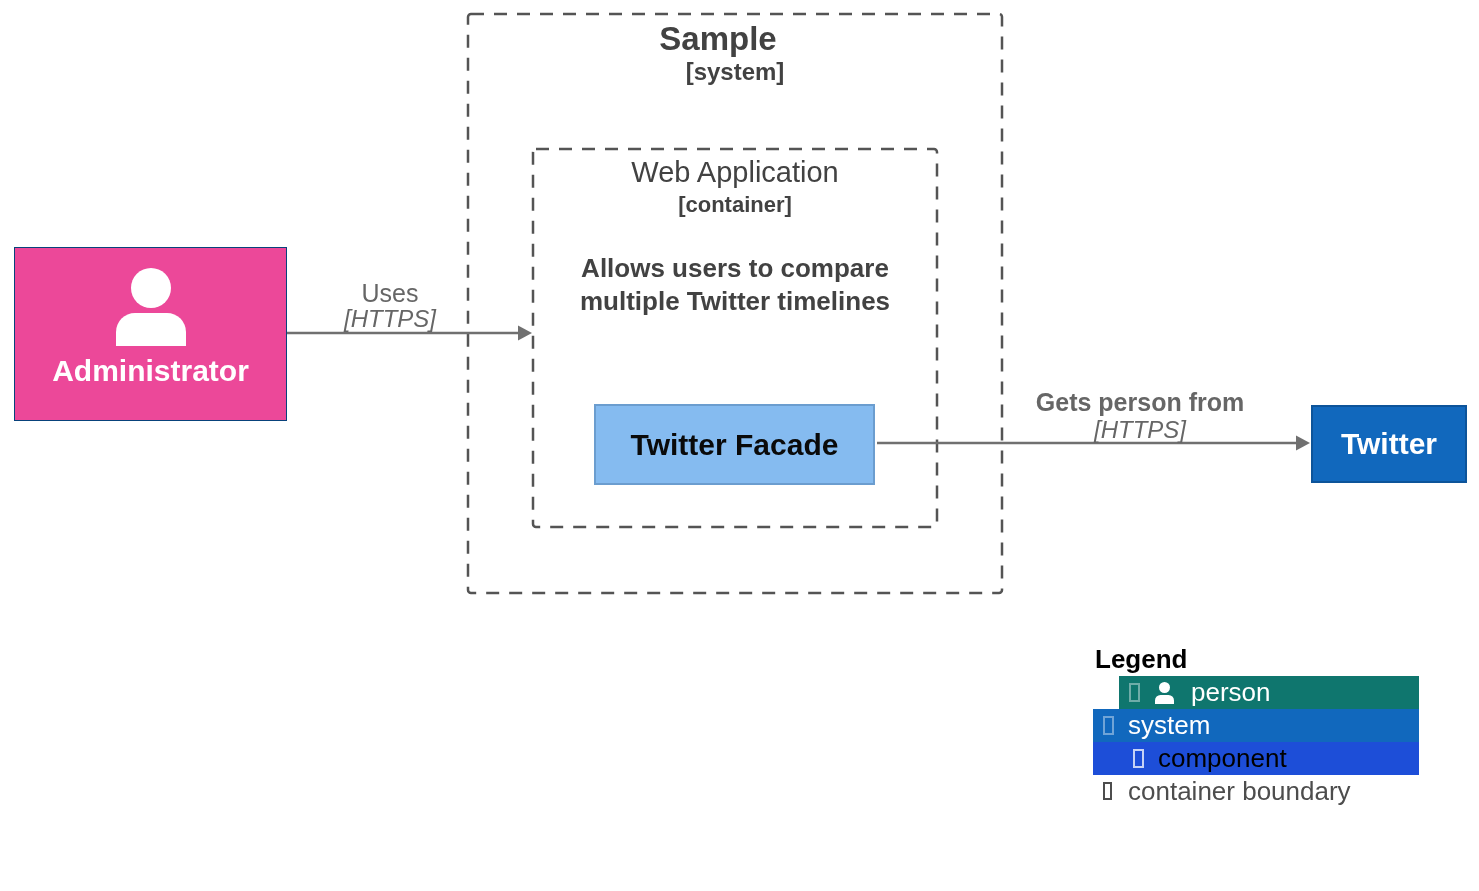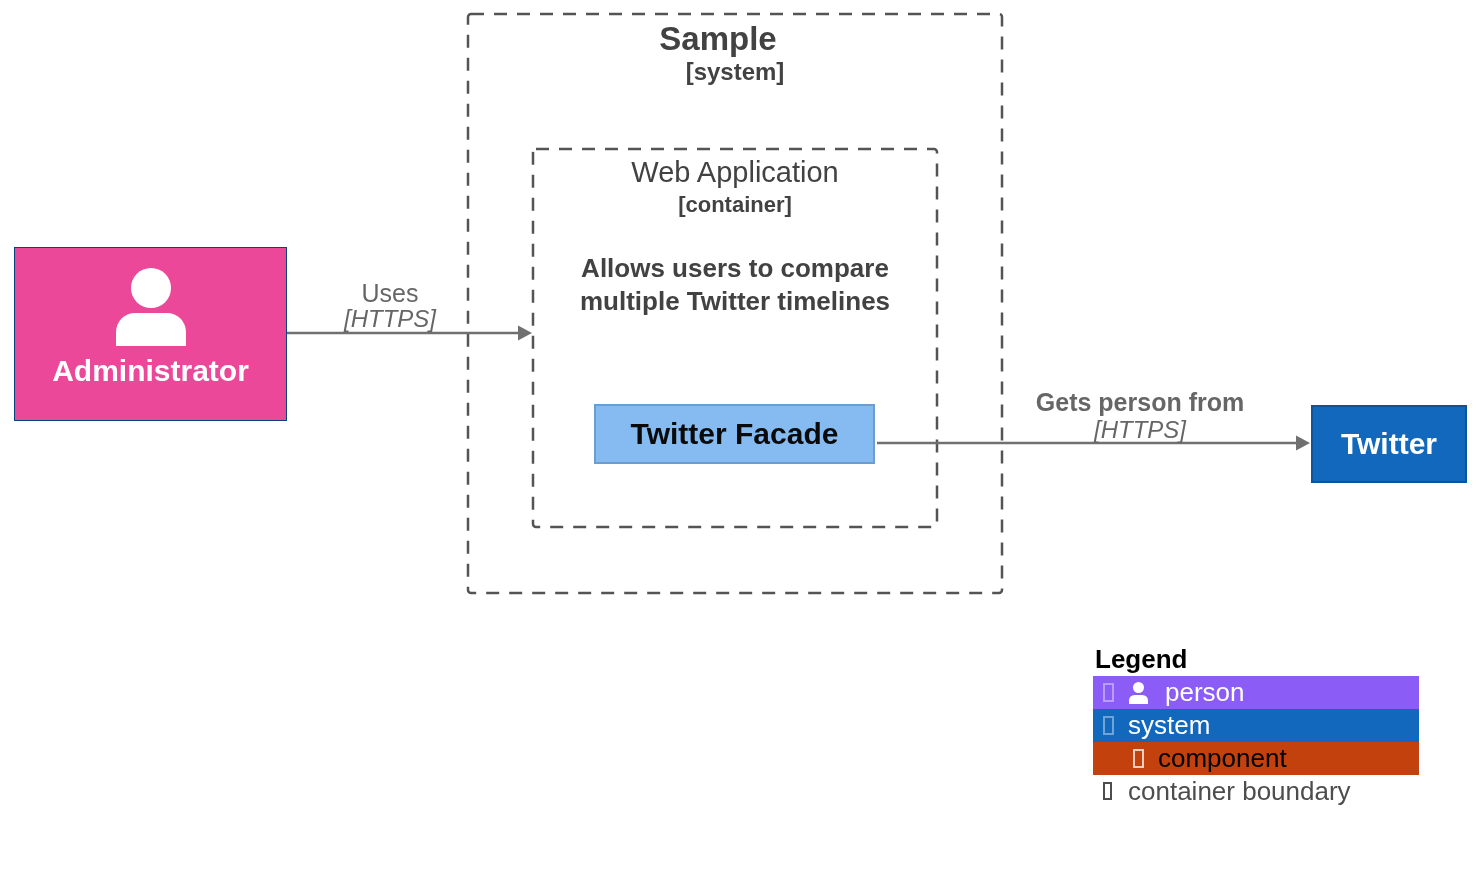--- a/index.html
+++ b/index.html
@@ -35,21 +35,21 @@
     left: 14px; top: 247px; width: 273px; height: 174px;
     background: #ec4899; border: 1px solid #08427b;
     display: flex; flex-direction: column; align-items: center;
   }
   .person-box .label {
     color: #ffffff; font-size: 30px; font-weight: bold; margin-top: 8px;
   }
   .person-box .icon-wrap { margin-top: 20px; height: 78px; }
 
   .component-box {
-    left: 594px; top: 404px; width: 281px; height: 60px;
+    left: 594px; top: 404px; width: 281px; height: 81px;
     background: #85bbf0; border: 2px solid #6b9dcf;
     display: flex; align-items: center; justify-content: center;
     color: #0a0a0a; font-size: 30px; font-weight: bold;
   }
   .system-box {
     left: 1311px; top: 405px; width: 156px; height: 78px;
     background: #1168bd; border: 2px solid #0d549a;
     display: flex; align-items: center; justify-content: center;
     color: #ffffff; font-size: 30px; font-weight: bold;
   }
@@ -64,23 +64,23 @@
   
   .legend-title {
     left: 1095px; top: 644px; width: 200px;
     font-size: 26px; font-weight: bold; color: #000000;
   }
   .legend-rows { left: 1093px; top: 676px; width: 326px; }
   .legend-row {
     height: 33px; display: flex; align-items: center;
     font-size: 26px; padding-left: 10px;
   }
-  .legend-row.person    { background: #8b5cf6; color: #ffffff; }
+  .legend-row.person    { background: #0f766e; color: #ffffff; margin-left: 26px; }
   .legend-row.system    { background: #1168bd; color: #ffffff; }
-  .legend-row.component { background: #c2410c; color: #000000; padding-left: 40px; }
+  .legend-row.component { background: #1d4ed8; color: #000000; padding-left: 40px; }
   .legend-row.plain     { background: transparent; color: #4d4d4d; height: 32px; }
 
   .tofu {
     display: inline-block; width: 11px; height: 19px;
     border: 2px solid rgba(255,255,255,0.40);
     margin-right: 14px; flex: 0 0 auto;
   }
   .legend-row.component .tofu { border-color: rgba(255,255,255,0.75); }
   .legend-row.plain .tofu { border-color: #4d4d4d; width: 9px; height: 18px; margin-right: 16px; }
   .legend-person-icon { margin-right: 16px; flex: 0 0 auto; display: inline-flex; }

